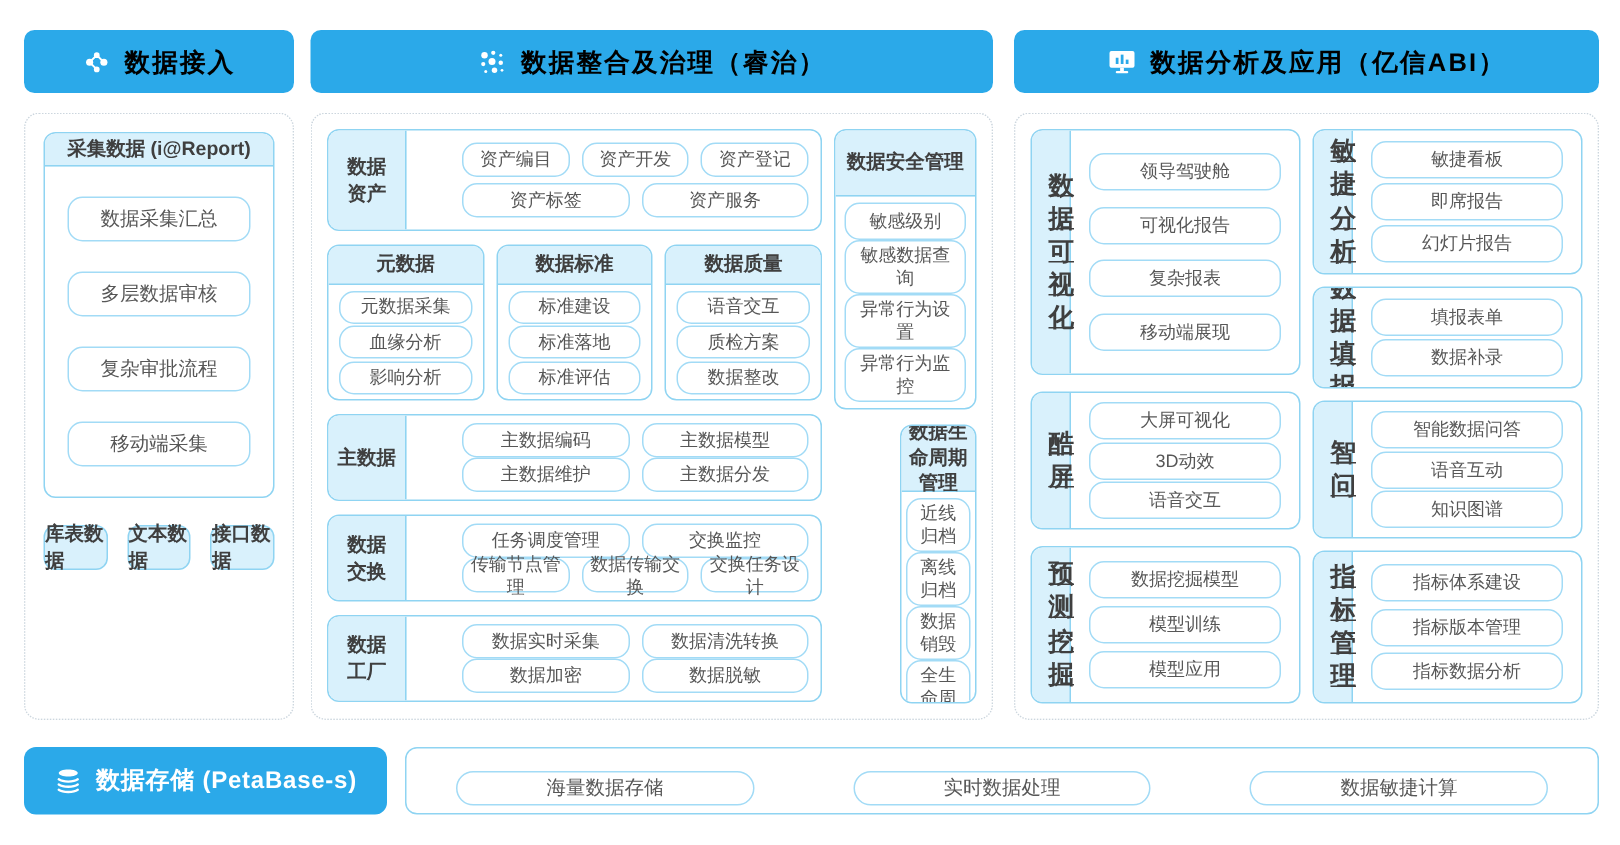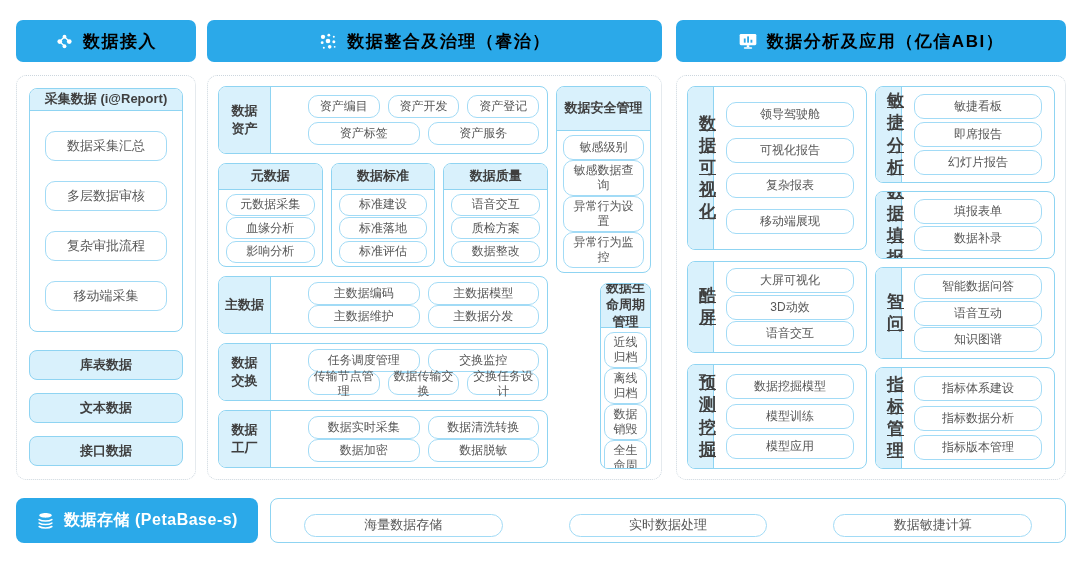--- a/index.html
+++ b/index.html
@@ -31,21 +31,21 @@
   
   #col-access{left:16px;width:180px;padding:12px;}
   #report-box{height:244px;}
   #report-box .box-hd{height:22px;font-size:13px;}
   #report-box .box-body{flex:1;display:flex;flex-direction:column;
     justify-content:space-evenly;align-items:center;}
   #report-box .item{width:80%;height:30px;font-size:13px;}
   .fbtn{background:var(--fill);border:1px solid var(--bd);border-radius:8px;
     height:30px;display:flex;align-items:center;justify-content:center;
     font-size:13px;font-weight:bold;color:var(--dark);}
-  #access-buttons{margin-top:18px;display:flex;flex-direction:column;gap:13px;}
+  #access-buttons{margin-top:18px;display:flex;flex-direction:row;gap:13px;}
 
   
   #col-governance{left:207px;width:455px;padding:10px;display:flex;gap:8px;}
   #gov-left{flex:0 0 330px;display:flex;flex-direction:column;gap:9px;}
   #gov-right{flex:1;display:flex;flex-direction:column;gap:10px;}
   .label-row{display:flex;border:1px solid var(--bd);border-radius:8px;
     overflow:hidden;background:#fff;gap:29px;}
   .label-cell{flex:0 0 52px;background:var(--fill);border-right:1px solid var(--bd);
     display:flex;align-items:center;justify-content:center;font-weight:bold;
     color:var(--dark);font-size:13px;line-height:1.35;text-align:center;}
@@ -349,22 +349,22 @@
           <div class="item">语音互动</div>
           <div class="item">知识图谱</div>
         </div>
     </div>
     <div class="vbox" id="ind-box">
       <div class="vlabel">
           <span>指标管理</span>
         </div>
       <div class="vbody">
           <div class="item">指标体系建设</div>
+          <div class="item">指标版本管理</div>
           <div class="item">指标数据分析</div>
-          <div class="item">指标版本管理</div>
         </div>
     </div>
   </div>
 </div>
 
 <div id="storage-btn">
   <svg width="19" height="19" viewBox="0 0 24 24">
     <path fill="#fff" d="M4 5.5c0-1.7 3.6-3 8-3s8 1.3 8 3-3.6 3-8 3-8-1.3-8-3z"></path>
     <path fill="none" stroke="#fff" stroke-width="2" stroke-linecap="round" d="M4 10.8c1.7 1.2 4.7 1.9 8 1.9s6.3-.7 8-1.9"></path>
     <path fill="none" stroke="#fff" stroke-width="2" stroke-linecap="round" d="M4 15.2c1.7 1.2 4.7 1.9 8 1.9s6.3-.7 8-1.9"></path>

